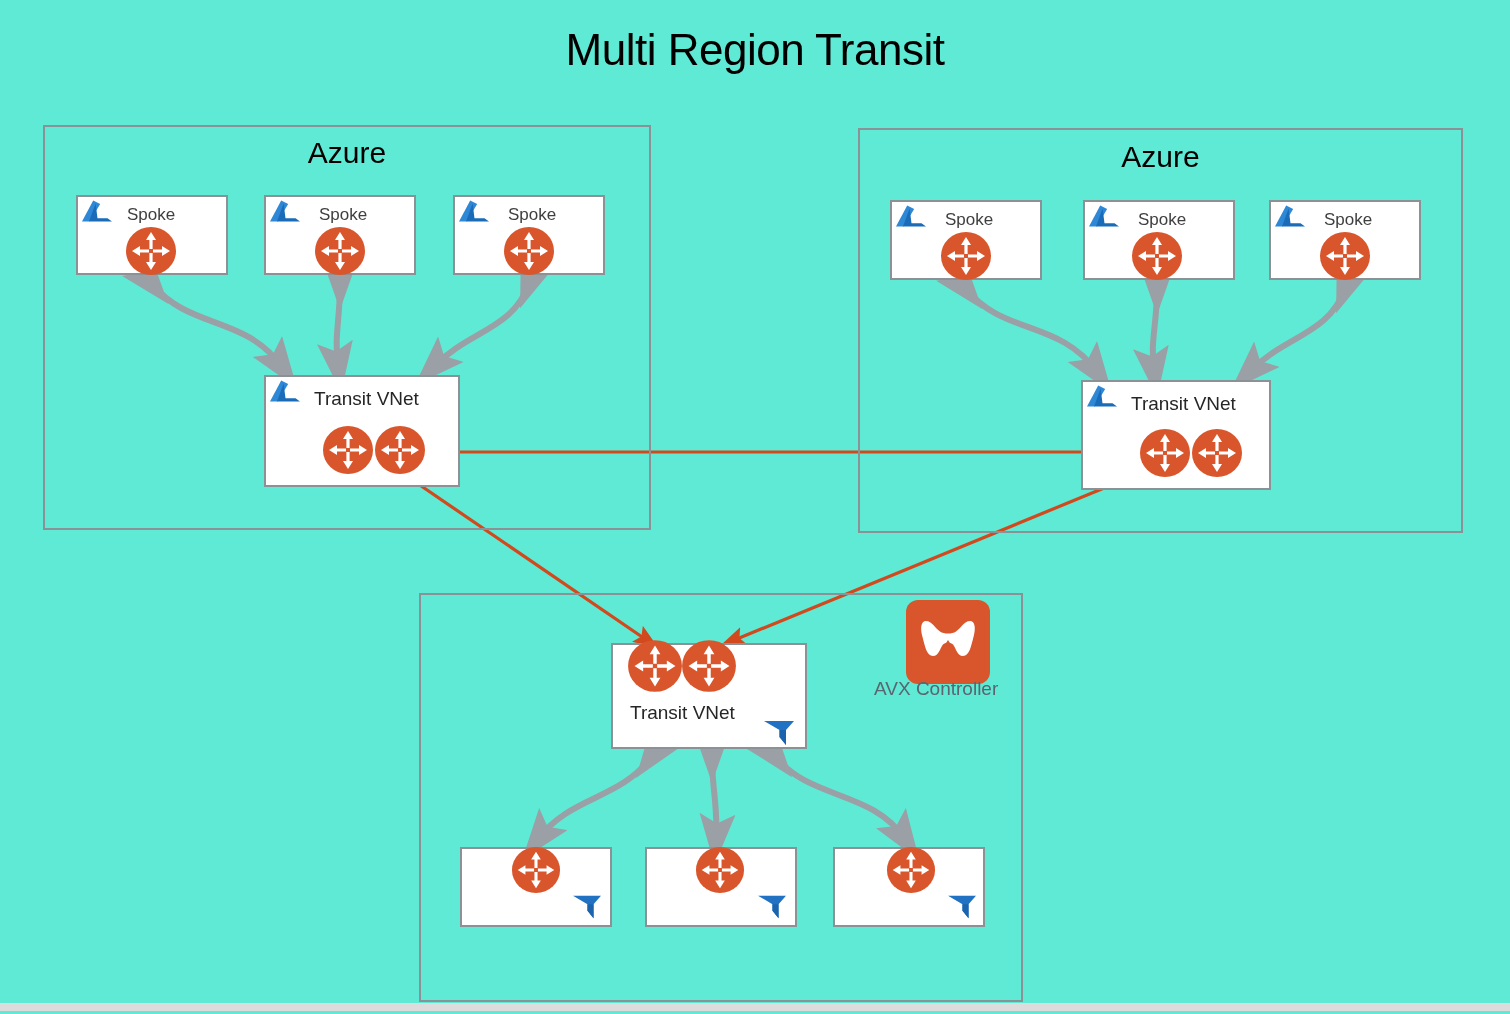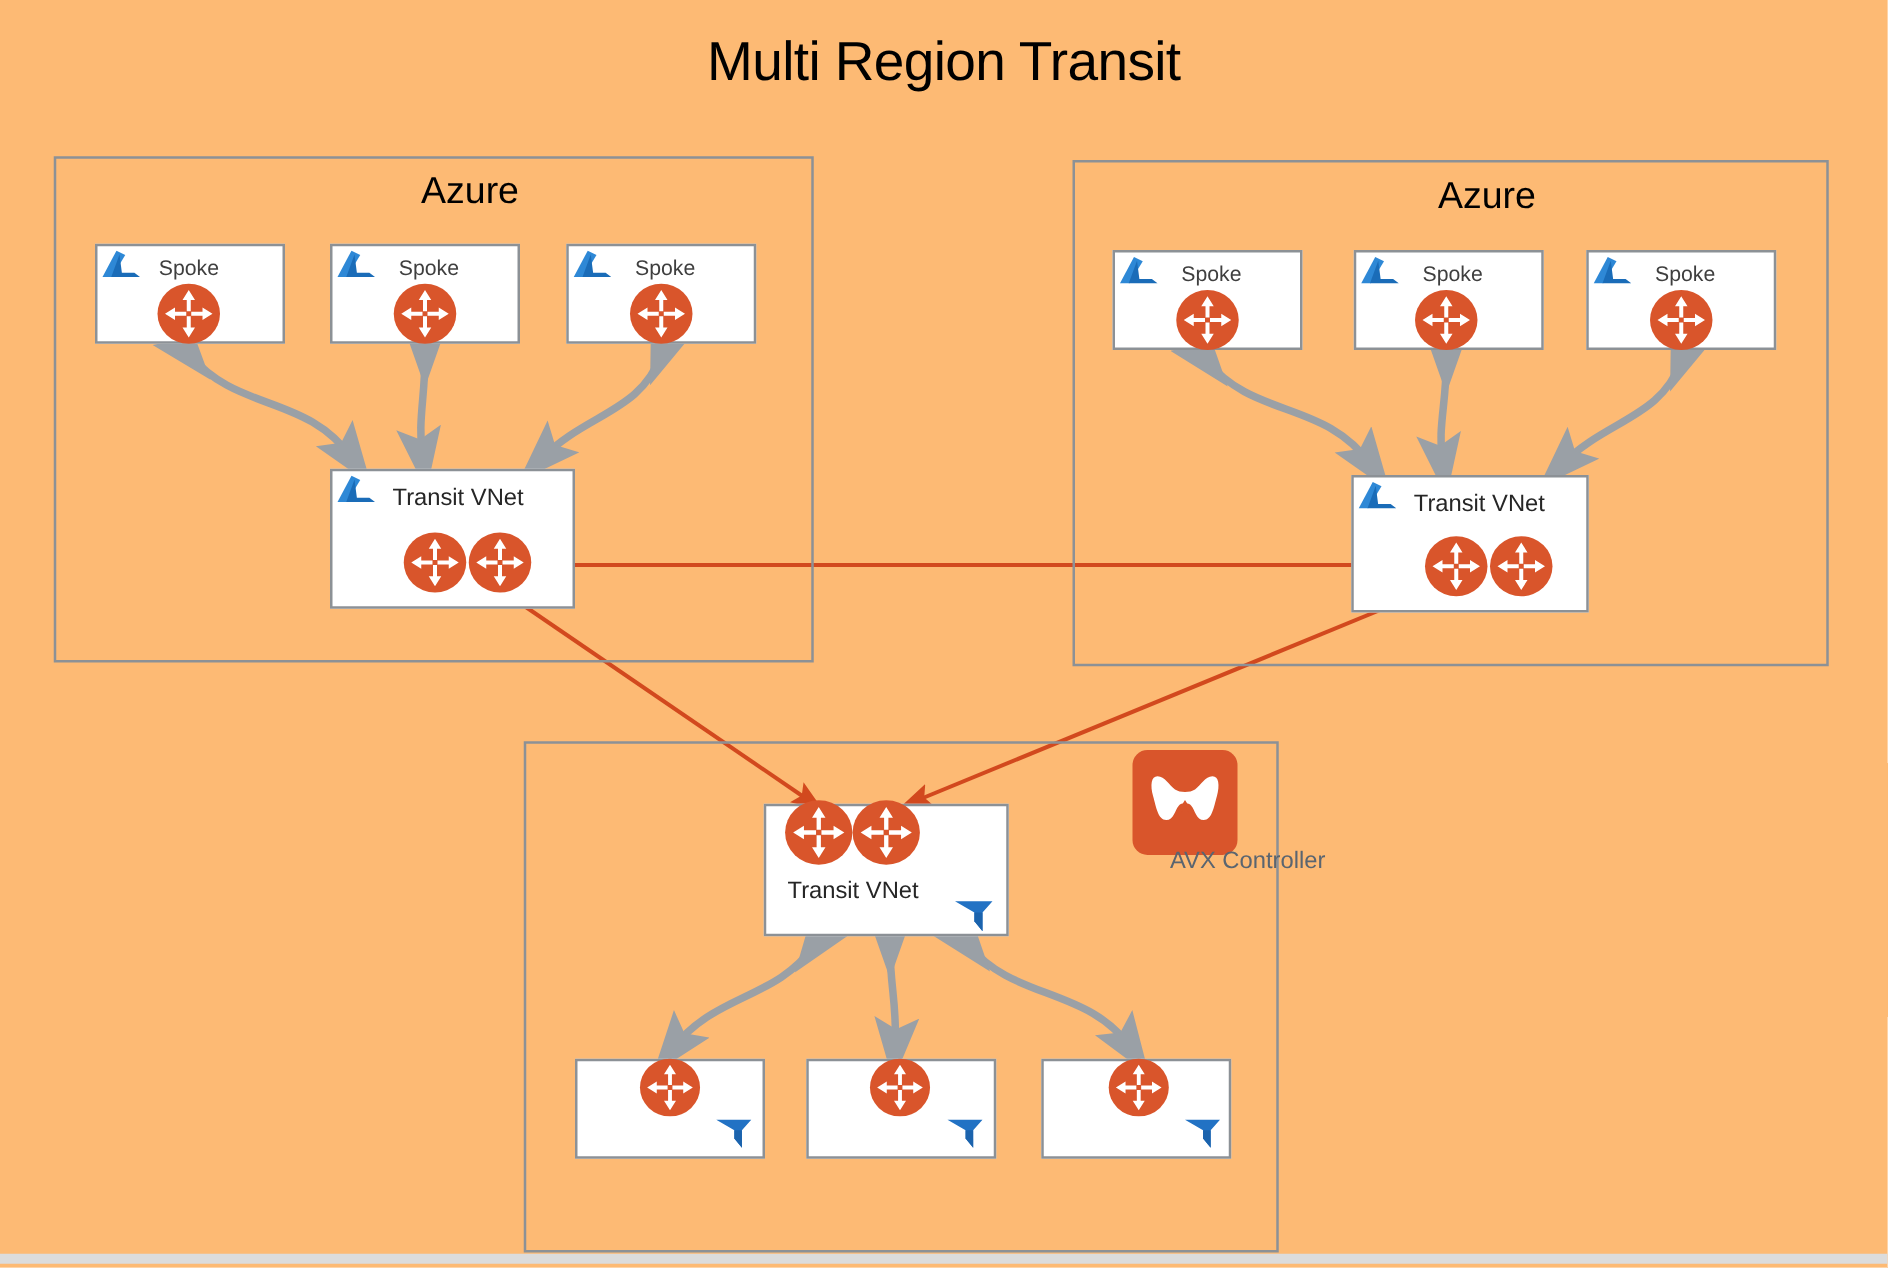--- a/index.html
+++ b/index.html
@@ -12,21 +12,21 @@
     font-family: "Liberation Sans", sans-serif;
     width: 1510px;
     height: 1014px;
     overflow: hidden;
     position: relative;
   }
   #canvas {
     position: relative;
     width: 1510px;
     height: 1014px;
-    background: #fdba74;
+    background: #5eead4;
   }
   
   .page-title {
     position: absolute;
     left: 0;
     top: 26px;
     width: 1510px;
     text-align: center;
     font-size: 44px;
     font-weight: 400;
@@ -41,21 +41,20 @@
     background: transparent;
     box-sizing: border-box;
   }
   .region-label {
     position: absolute;
     width: 100%;
     text-align: center;
     font-size: 30px;
     color: #000000;
     font-weight: 400;
-    padding-left: 29px;
   }
   
   .node-box {
     position: absolute;
     border: 2px solid #8c9196;
     background: #ffffff;
     box-sizing: border-box;
   }
   .node-label {
     position: absolute;
@@ -343,17 +342,17 @@
 
   <div class="avx-tile" style="left:906px; top:600px; width:84px; height:84px;">
     <svg style="position:absolute; left:14px; top:18px;" width="56" height="48" viewBox="0 0 56 48">
       <path d="M6 3 C 1 3, 0 10, 2.5 19 C 5 28, 6.5 38, 13 38 C 19 38, 20 30, 23 26.5
                C 25 24, 31 24, 33 26.5 C 36 30, 37 38, 43 38 C 49.5 38, 51 28, 53.5 19
                C 56 10, 55 3, 50 3 C 44 3, 41 10, 36 13.5 C 32 16.2, 24 16.2, 20 13.5
                C 15 10, 12 3, 6 3 Z" fill="#ffffff"></path>
       <path d="M28 22 L35 33 L31.5 33 L28 27 L24.5 33 L21 33 Z" fill="#d9552b"></path>
     </svg>
   </div>
-  <div class="avx-label" style="left:936px; top:678px; width:124px;">AVX Controller</div>
+  <div class="avx-label" style="left:874px; top:678px; width:124px;">AVX Controller</div>
 
   <div class="bottom-bar" style="top:1003px; height:8px;"></div>
 
 </div>
 
 </body></html>

